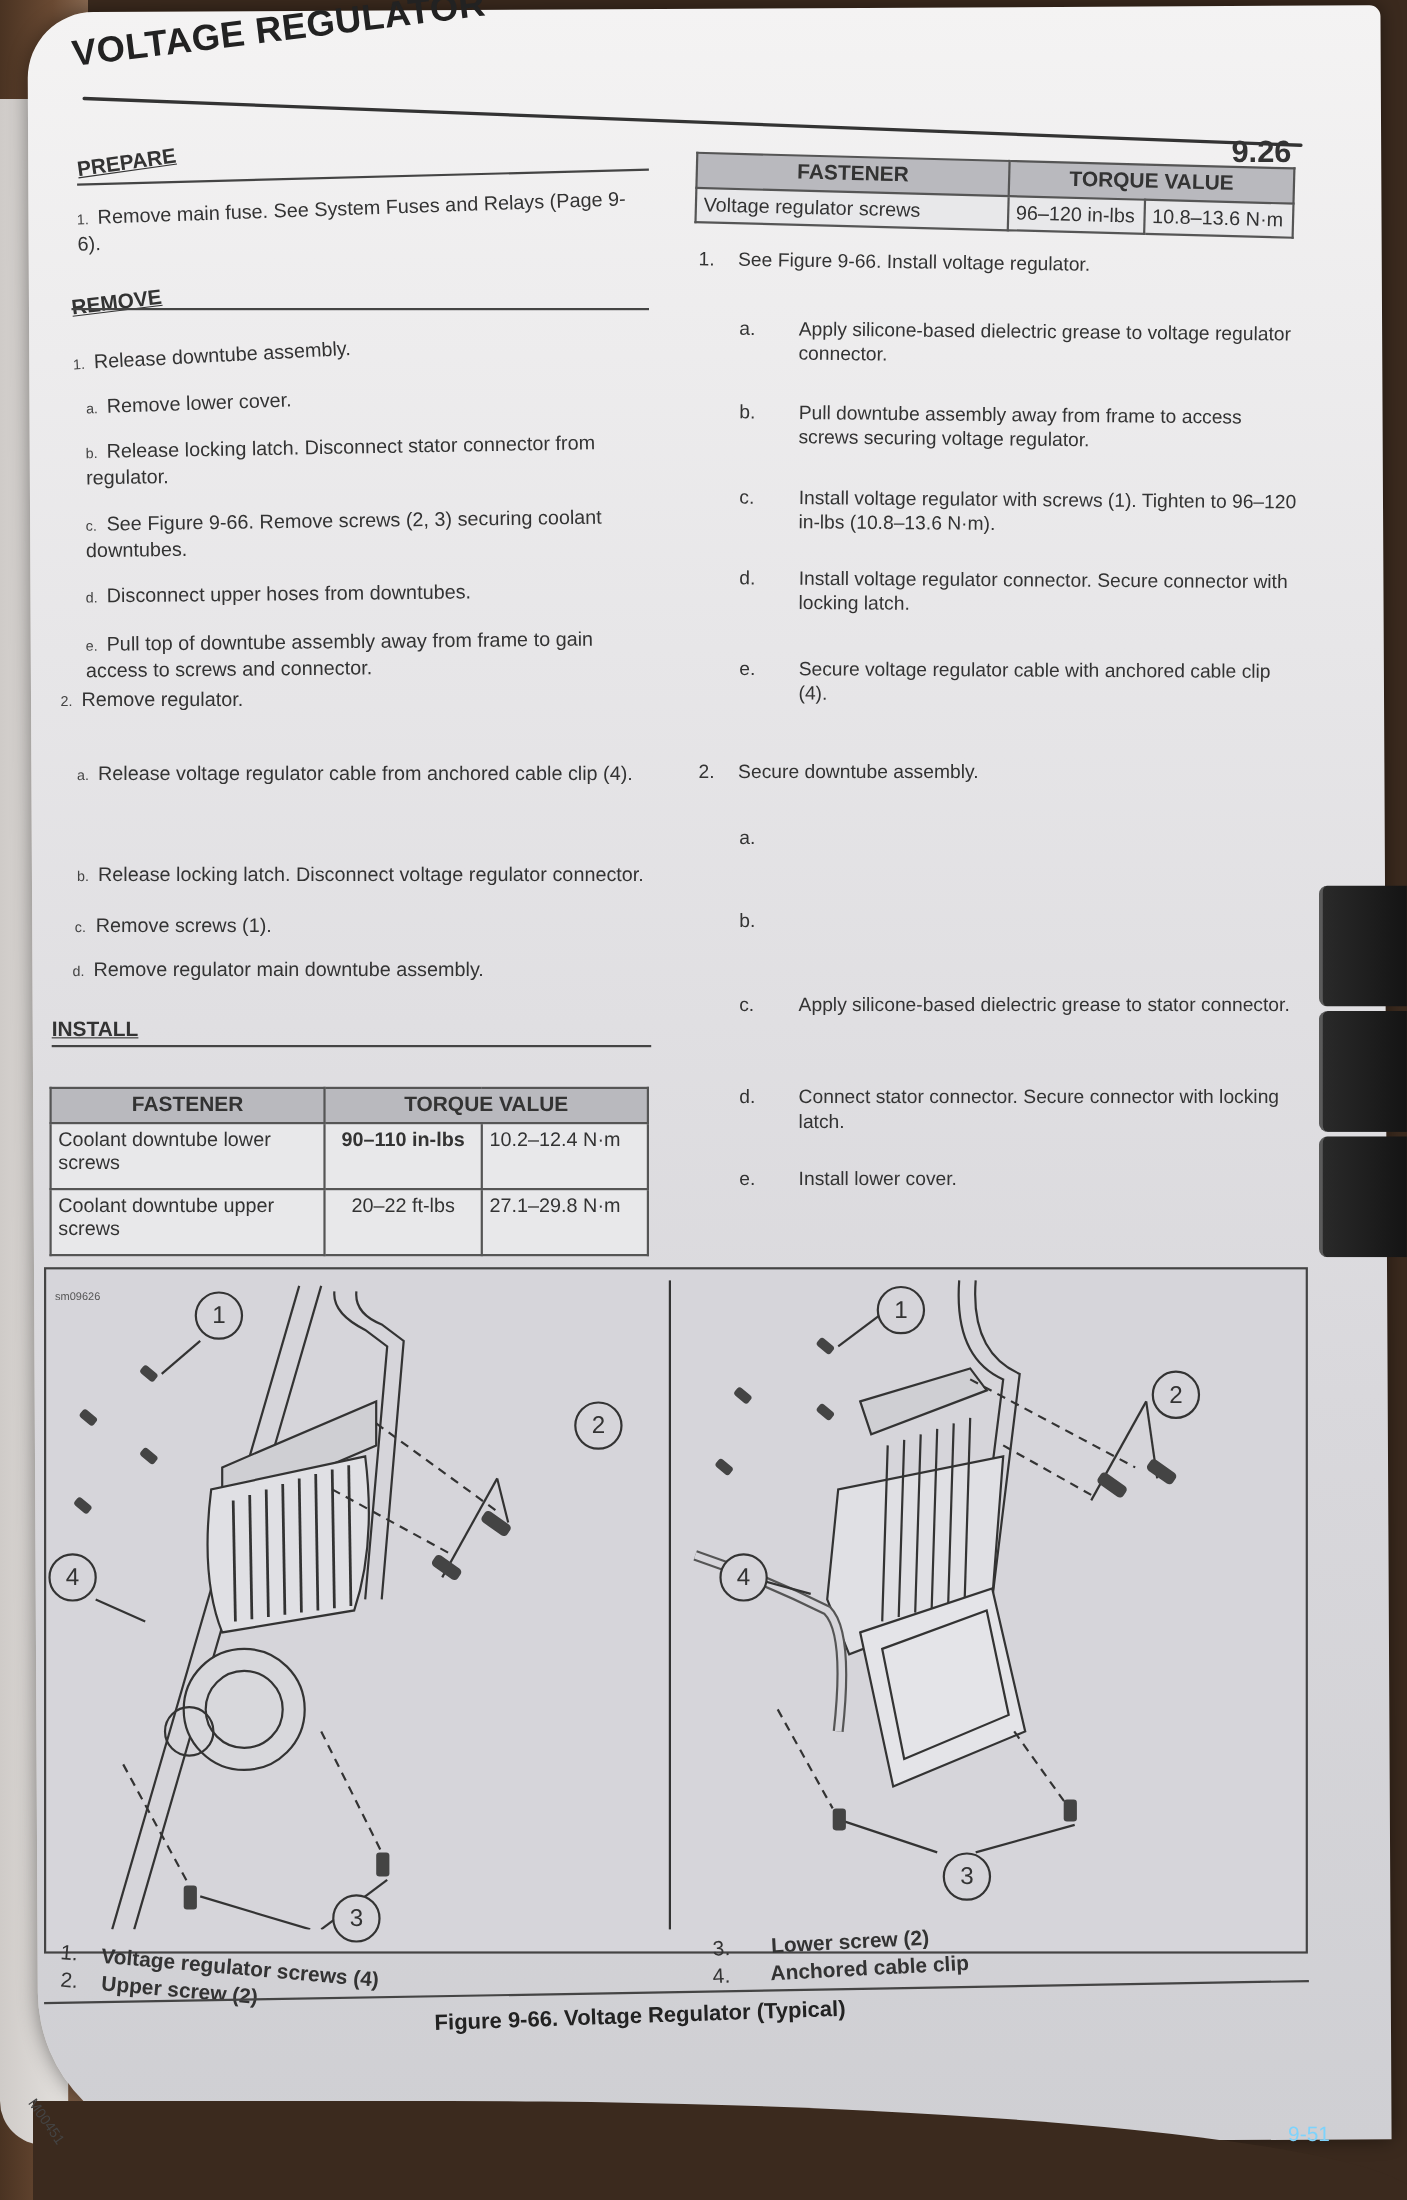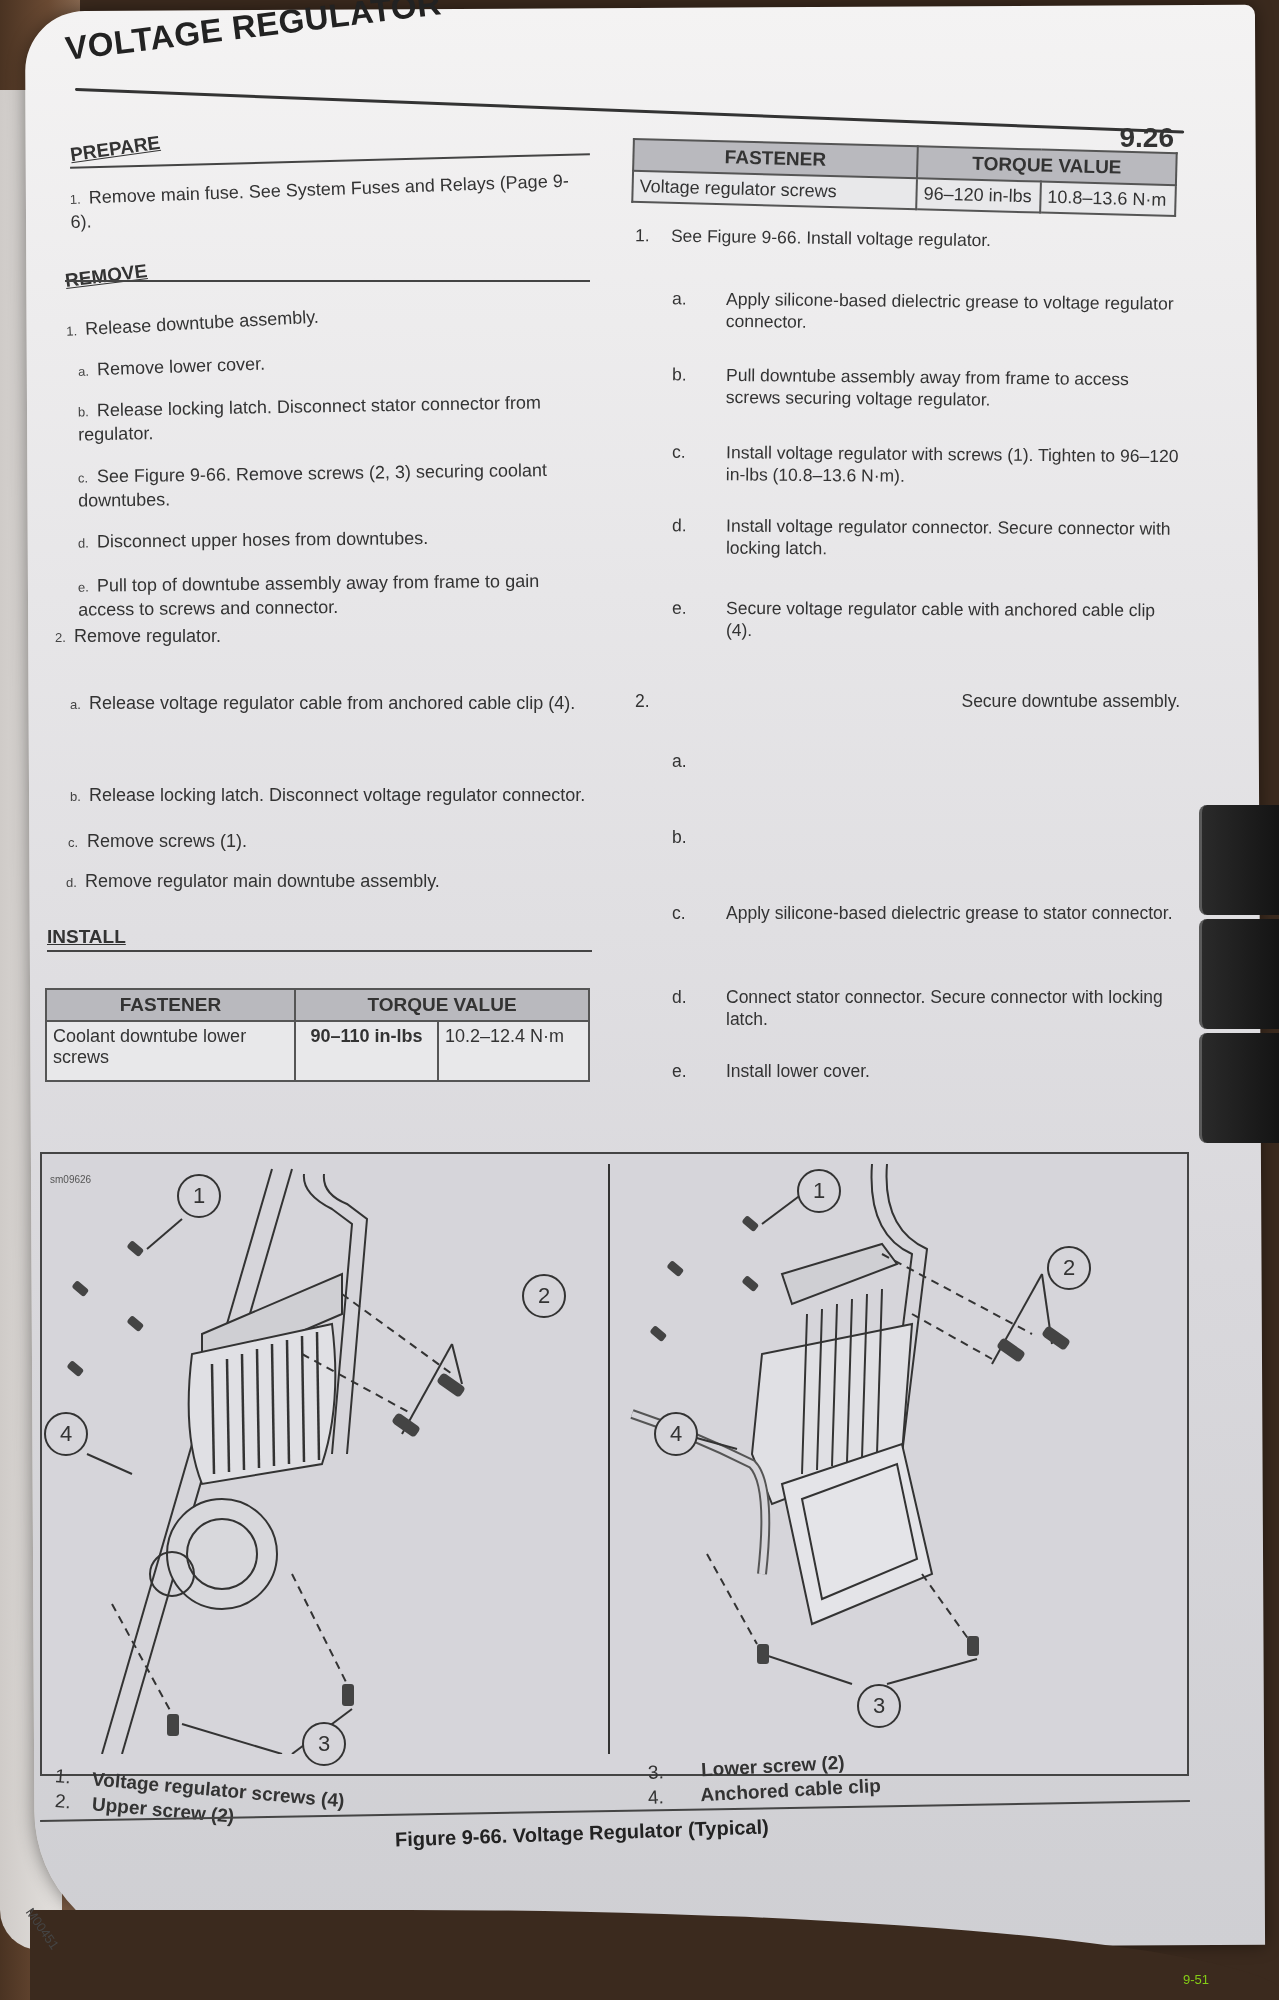--- a/index.html
+++ b/index.html
@@ -49,21 +49,21 @@
 
   .figure { position: absolute; left: 40px; top: 1152px; width: 1145px; height: 620px;
     border: 2px solid #444; background: #d6d5da; }
   .fig-divider { position: absolute; left: 566px; top: 10px; width: 2px; height: 590px; background: #333; }
   .callout { position: absolute; width: 40px; height: 40px; border: 2px solid #333; border-radius: 50%;
     font-size: 22px; text-align: center; line-height: 40px; background: #d6d5da; color: #333; }
   .fig-id { position: absolute; left: 8px; top: 20px; font-size: 10px; color: #555; }
   .legend { font-size: 19px; font-weight: bold; color: #333; }
   .caption { left: 395px; top: 1822px; font-size: 20px; font-weight: bold; color: #222; transform: rotate(-2deg); }
   .caption-rule { left: 40px; top: 1810px; width: 1150px; height: 2px; background: #444; transform: rotate(-1deg); }
-  .page-num { right: 70px; top: 1972px; font-size: 13px; color: #84cc16; }
+  .page-num { right: 70px; top: 1930px; font-size: 19px; color: #7dd3fc; }
   .doc-code { left: 35px; top: 1905px; font-size: 13px; color: #444; transform: rotate(55deg); transform-origin: left top; }
 </style>
 </head>
 <body>
 
 <div class="wood-left"></div>
 <div class="prev-page"></div>
 <div class="page"></div>
 <div class="page-bottom-curve"></div>
 <div class="tabs">
@@ -141,20 +141,25 @@
       <th style="width:235px;">FASTENER</th>
       <th colspan="2">TORQUE VALUE</th>
     </tr>
   </thead>
   <tbody>
     <tr>
       <td style="height:50px;">Coolant downtube lower screws</td>
       <td style="text-align:center;font-weight:bold;">90–110 in-lbs</td>
       <td>10.2–12.4 N·m</td>
     </tr>
+    <tr>
+      <td style="height:50px;">Coolant downtube upper screws</td>
+      <td style="text-align:center;">20–22 ft-lbs</td>
+      <td>27.1–29.8 N·m</td>
+    </tr>
   </tbody>
 </table>
 
 <table class="torque abs" style="left:632px;top:145px;width:545px;transform:rotate(1.5deg);">
   <thead>
     <tr>
       <th style="width:270px;">FASTENER</th>
       <th colspan="2">TORQUE VALUE</th>
     </tr>
   </thead>
@@ -187,21 +192,21 @@
   <span class="lbl">d.</span>
   <span class="txt">Install voltage regulator connector. Secure connector with locking latch.</span>
 </div>
 <div class="abs rc-step" style="left:672px;top:598px;width:508px;transform:rotate(0.3deg);">
   <span class="lbl">e.</span>
   <span class="txt">Secure voltage regulator cable with anchored cable clip (4).</span>
 </div>
 
 <div class="abs rc-step" style="left:635px;top:690px;width:545px;">
   <span class="lbl">2.</span>
-  <span class="txt" style="margin-left:20px;text-align:right;">Secure downtube assembly.</span>
+  <span class="txt" style="margin-left:36px;">Secure downtube assembly.</span>
 </div>
 <div class="abs rc-step" style="left:672px;top:750px;width:508px;">
   <span class="lbl">a.</span>
 </div>
 <div class="abs rc-step" style="left:672px;top:826px;width:508px;">
   <span class="lbl">b.</span>
 </div>
 <div class="abs rc-step" style="left:672px;top:902px;width:508px;">
   <span class="lbl">c.</span>
   <span class="txt">Apply silicone-based dielectric grease to stator connector.</span>

